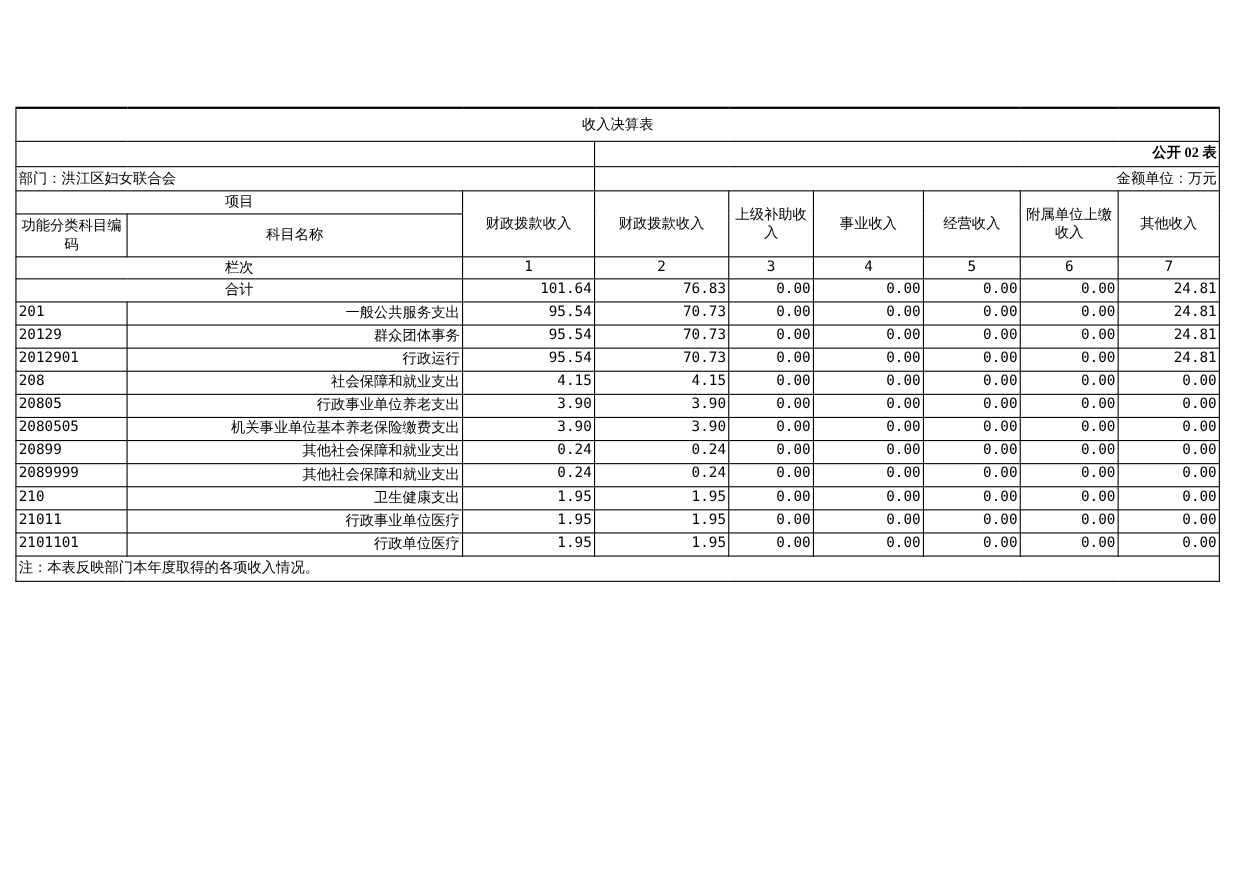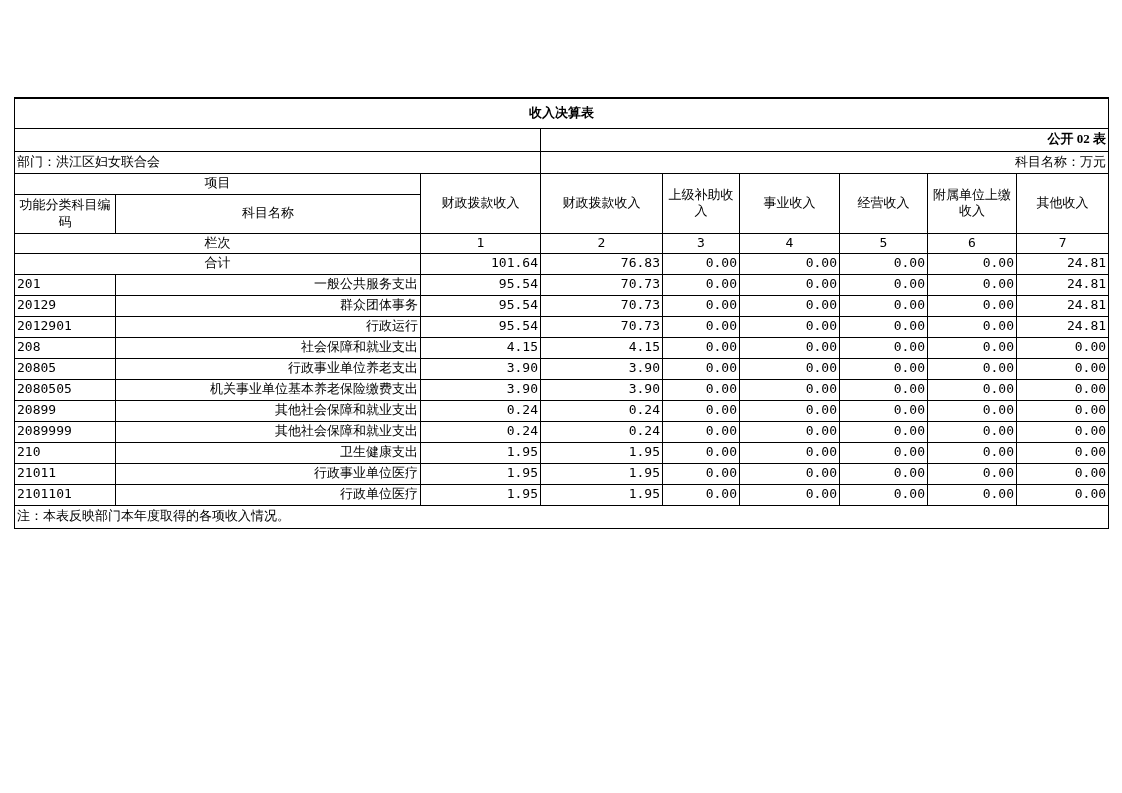--- a/index.html
+++ b/index.html
@@ -30,21 +30,21 @@
   tr.r-pub    { height:23px; }
   tr.r-dept   { height:22px;font-family:Liberation Serif, serif; }
   tr.r-proj   { height:21px; }
   tr.r-head2  { height:39px; }
   tr.r-index  { height:20px; }
   tr.r-data   { height:21px; }
   tr.r-note   { height:23px;margin-left:16px; }
 
   td.title-cell {
     font-family:"Liberation Sans","DejaVu Sans",sans-serif;
-    font-weight:bold;
+    font-weight:normal;
     font-size:22px;
     text-align:center;
   }
   td.pub-cell {
     font-weight:bold;
     font-size:15px;
     text-align:right;
     padding-right:5px;
   }
   td.dept-cell { text-align:left; font-size:14px; padding-left:5px; }
@@ -83,21 +83,21 @@
       <td class="title-cell" colspan="9">收入决算表</td>
     </tr>
 
     <tr class="r-pub">
       <td colspan="3"></td>
       <td class="pub-cell" colspan="6">公开 02 表</td>
     </tr>
 
     <tr class="r-dept">
       <td class="dept-cell thickb" colspan="3">部门：洪江区妇女联合会</td>
-      <td class="unit-cell thickb" colspan="6">科目名称：万元</td>
+      <td class="unit-cell thickb" colspan="6">金额单位：万元</td>
     </tr>
 
     <tr class="r-proj">
       <td class="head" colspan="2">项目</td>
       <td class="head" rowspan="2">财政拨款收入</td>
       <td class="head" rowspan="2">财政拨款收入</td>
       <td class="head" rowspan="2">上级补助收入</td>
       <td class="head" rowspan="2">事业收入</td>
       <td class="head" rowspan="2">经营收入</td>
       <td class="head" rowspan="2">附属单位上缴收入</td>

